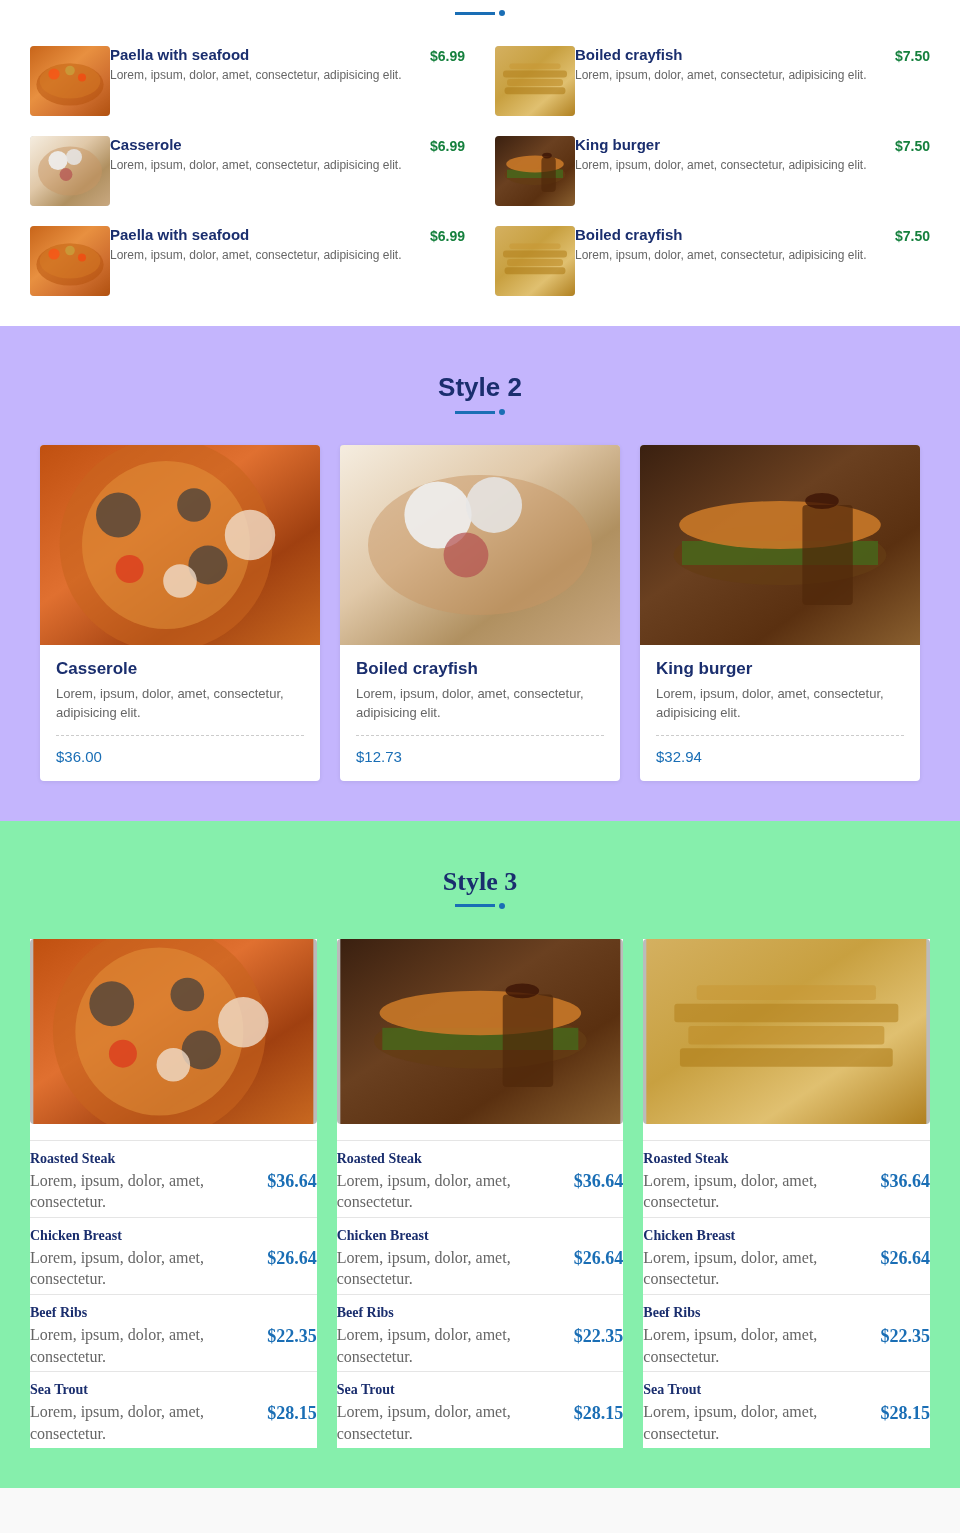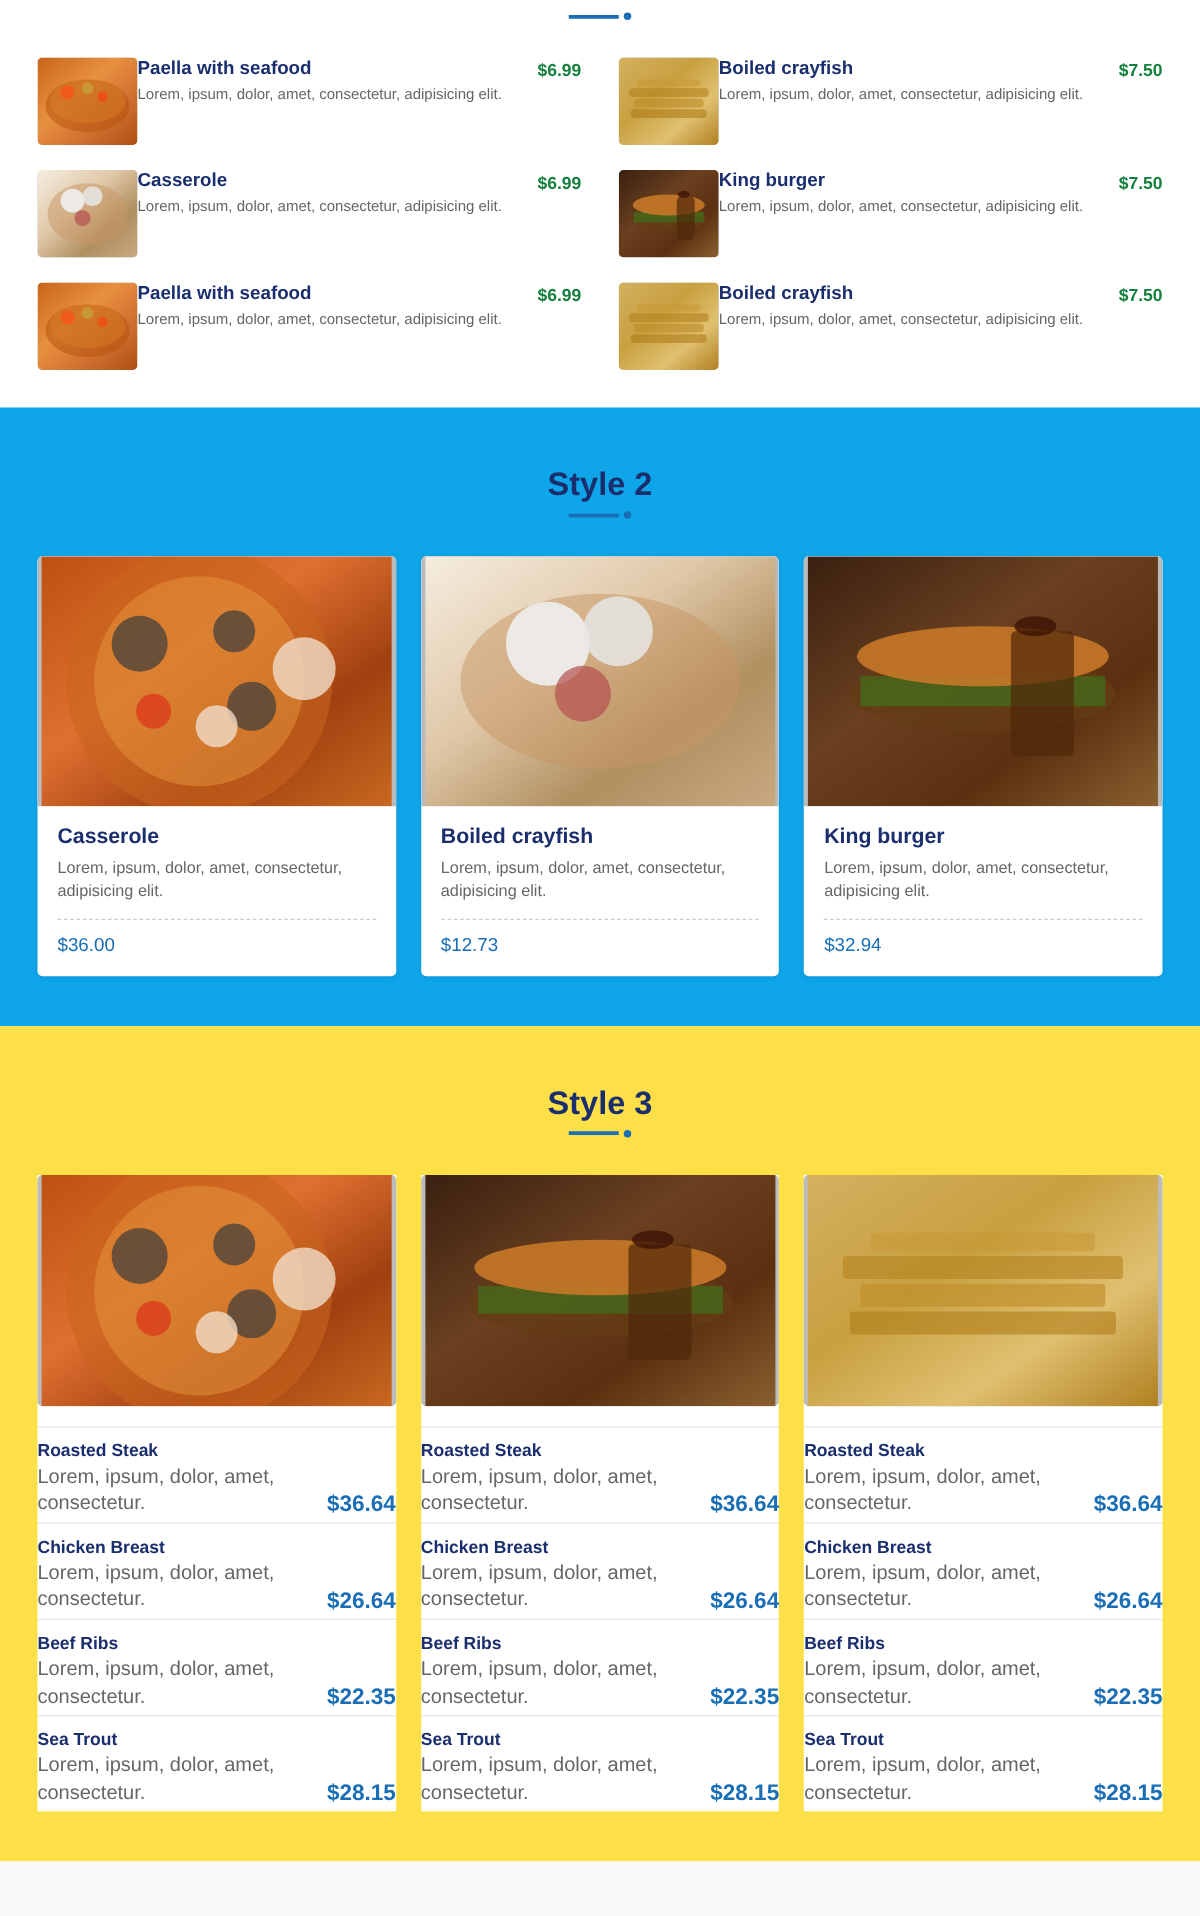--- a/index.html
+++ b/index.html
@@ -93,22 +93,22 @@
       padding-top: 2px;
     }
     .style1-item-inner {
       display: flex;
       align-items: flex-start;
       width: 100%;
     }
 
     
     .style2-container {
-      background: #0ea5e9;
-      padding: 10px 30px 40px;
+      background: #c4b5fd;
+      padding: 10px 40px 40px;
     }
     .style2-grid {
       display: grid;
       grid-template-columns: 1fr 1fr 1fr;
       gap: 20px;
     }
     .style2-card {
       background: #fff;
       border-radius: 4px;
       overflow: hidden;
@@ -148,22 +148,23 @@
       margin-bottom: 12px;
     }
     .style2-card-price {
       font-size: 15px;
       font-weight: normal;
       color: #1a6eb5;
     }
 
     
     .style3-container {
-      background: #fde047;
+      background: #86efac;
       padding: 10px 30px 40px;
+      font-family: Liberation Serif, serif;
     }
     .style3-grid {
       display: grid;
       grid-template-columns: 1fr 1fr 1fr;
       gap: 20px;
     }
     .style3-col {
       background: #fff;
     }
     .style3-col-img {
@@ -176,21 +177,21 @@
       display: flex;
       align-items: center;
       justify-content: center;
     }
     .style3-col-img svg {
       width: 100%;
       height: 185px;
     }
     .style3-menu-item {
       display: flex;
-      align-items: flex-end;
+      align-items: center;
       border-top: 1px solid #e5e5e5;
       padding: 10px 0 4px;
     }
     .style3-menu-item:first-of-type {
       border-top: none;
     }
     .style3-menu-info {
       flex: 1;
     }
     .style3-menu-name {

